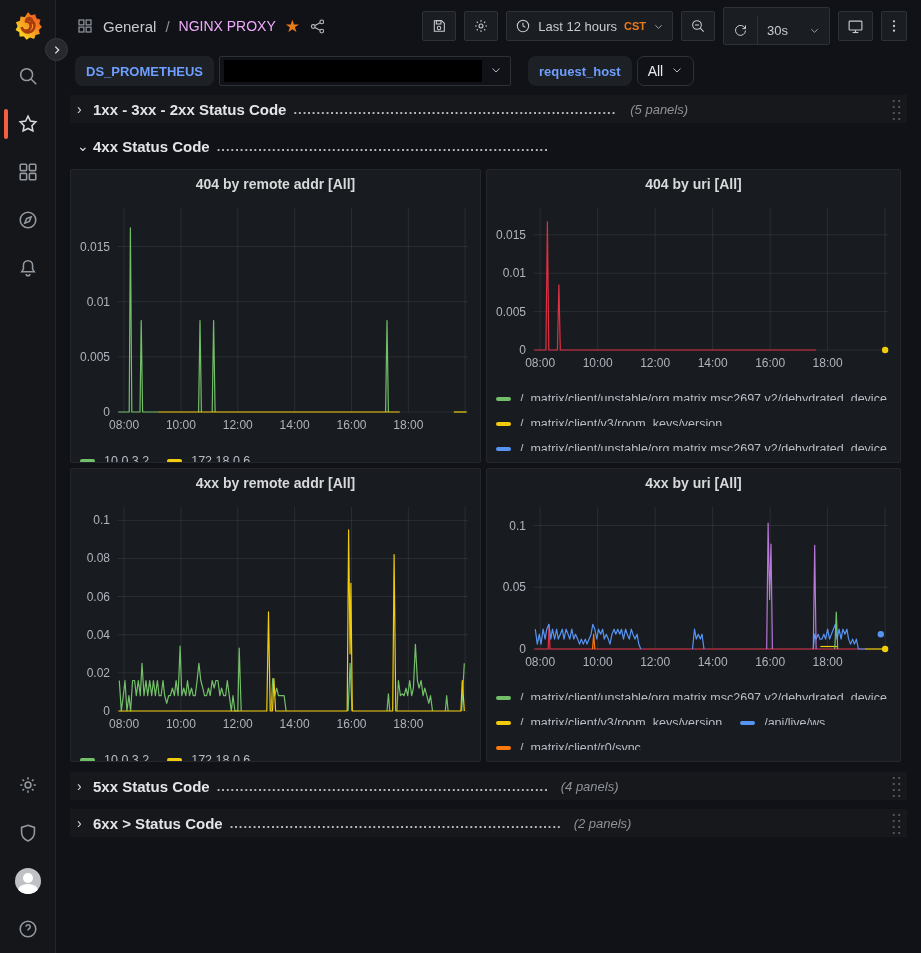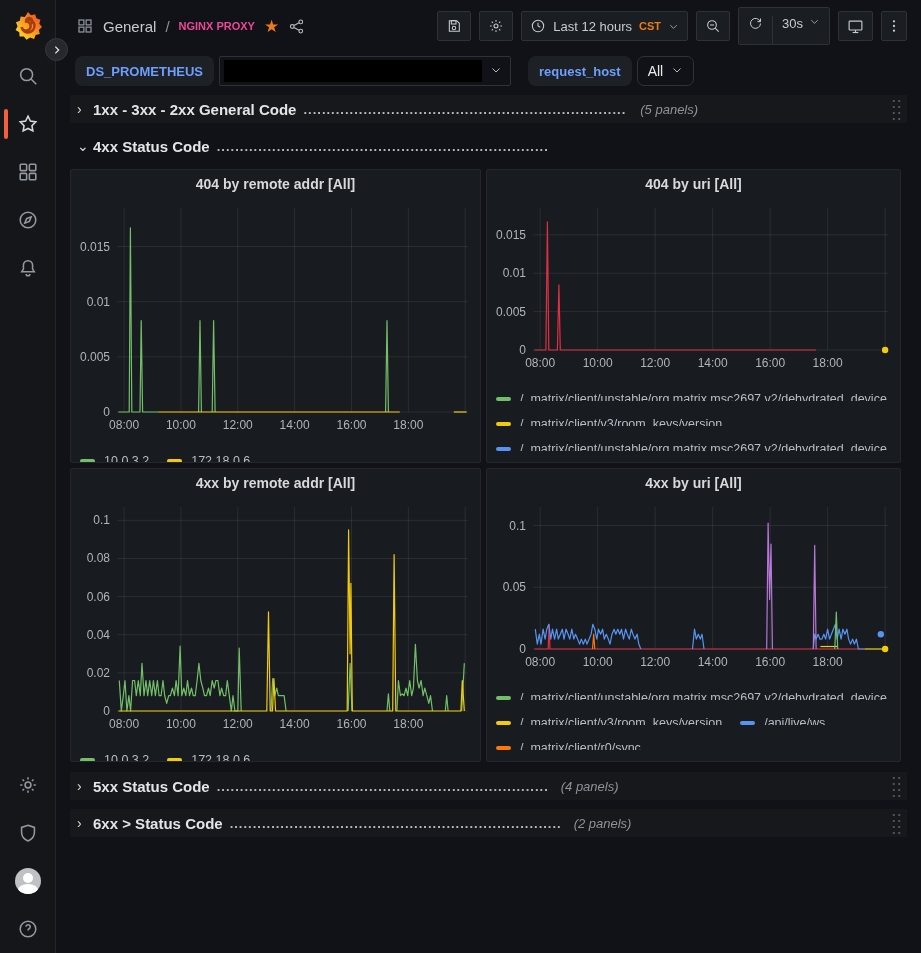--- a/index.html
+++ b/index.html
@@ -35,31 +35,31 @@
   .avatar-circle .body { position:absolute; left:3px; top:16px; width:20px; height:12px; border-radius:50%; background:#fff; }
   
   .topbar {
     position: absolute; left: 56px; top: 0; width: 865px; height: 52px;
     display: flex; align-items: center; padding: 0 14px 0 20px;
   }
   .breadcrumb { display: flex; align-items: center; gap: 9px; text-align: right; }
   .breadcrumb svg { stroke: #9399a1; fill: none; stroke-width: 1.6; }
   .crumb-section { color: #c8c9cc; font-size: 15px; cursor: pointer; }
   .crumb-sep { color: #8e9297; font-size: 15px; }
-  .crumb-title { color: #ec4899; font-size: 11px; cursor: pointer; font-weight: bold; }
+  .crumb-title { color: #f0abfc; font-size: 14px; cursor: pointer; }
   .star-fav { color: #eb7b18; font-size: 17px; cursor: pointer; }
   .toolbar { margin-left: auto; display: flex; align-items: center; gap: 8px; }
   .tb-btn {
     height: 30px; min-width: 34px; padding: 0 8px; background: #1a1d21;
     border: 1px solid #2c3235; border-radius: 2px; display: flex; align-items: center;
     justify-content: center; gap: 7px; cursor: pointer; color: #c7ccd1; font-size: 13px;
   }
   .tb-btn svg { stroke: #c7ccd1; fill: none; stroke-width: 1.6; }
   .tb-group { display: flex; align-items: stretch; border: 1px solid #2c3235; border-radius: 2px; background: #1a1d21; }
-  .tb-group .seg { display:flex; align-items:flex-start; gap:6px; padding: 0 9px; height: 28px; cursor: pointer; color:#c7ccd1; font-size:13px;margin-top:8px; }
+  .tb-group .seg { display:flex; align-items:center; gap:21px; padding: 0 9px; height: 28px; cursor: pointer; color:#c7ccd1; font-size:13px;margin-top:8px; }
   .tb-group .seg + .seg { border-left: 1px solid #2c3235; }
   .tb-group svg { stroke: #c7ccd1; fill: none; stroke-width: 1.6; }
   .tz { color: #eb7b18; font-size: 11px; font-weight: 700; }
   .chev { display:inline-block; }
   
   .varbar {
     position: absolute; left: 56px; top: 52px; width: 865px; height: 38px;
     display: flex; align-items: center; padding-left: 19px; gap: 5px;
   }
   .var-label {
@@ -284,21 +284,21 @@
     <span class="chev"><svg width="12" height="12" viewBox="0 0 24 24" fill="none" stroke="#c7ccd1" stroke-width="1.8">
           <polyline points="5,9 12,16 19,9"></polyline>
         </svg></span>
   </div>
 </div>
 
 <div class="content">
 
   <div class="rowhdr banded">
     <span class="row-chev">›</span>
-    <span class="row-title">1xx - 3xx - 2xx General Code</span>
+    <span class="row-title">1xx - 3xx - 2xx Status Code</span>
     <span class="row-dots">......................................................................</span>
     <span class="row-count">(5 panels)</span>
     <span class="drag-handle"></span>
   </div>
 
   <div class="rowhdr">
     <span class="row-chev">⌄</span>
     <span class="row-title">4xx Status Code</span>
     <span class="row-dots">.......................................................................................</span>
   </div>

